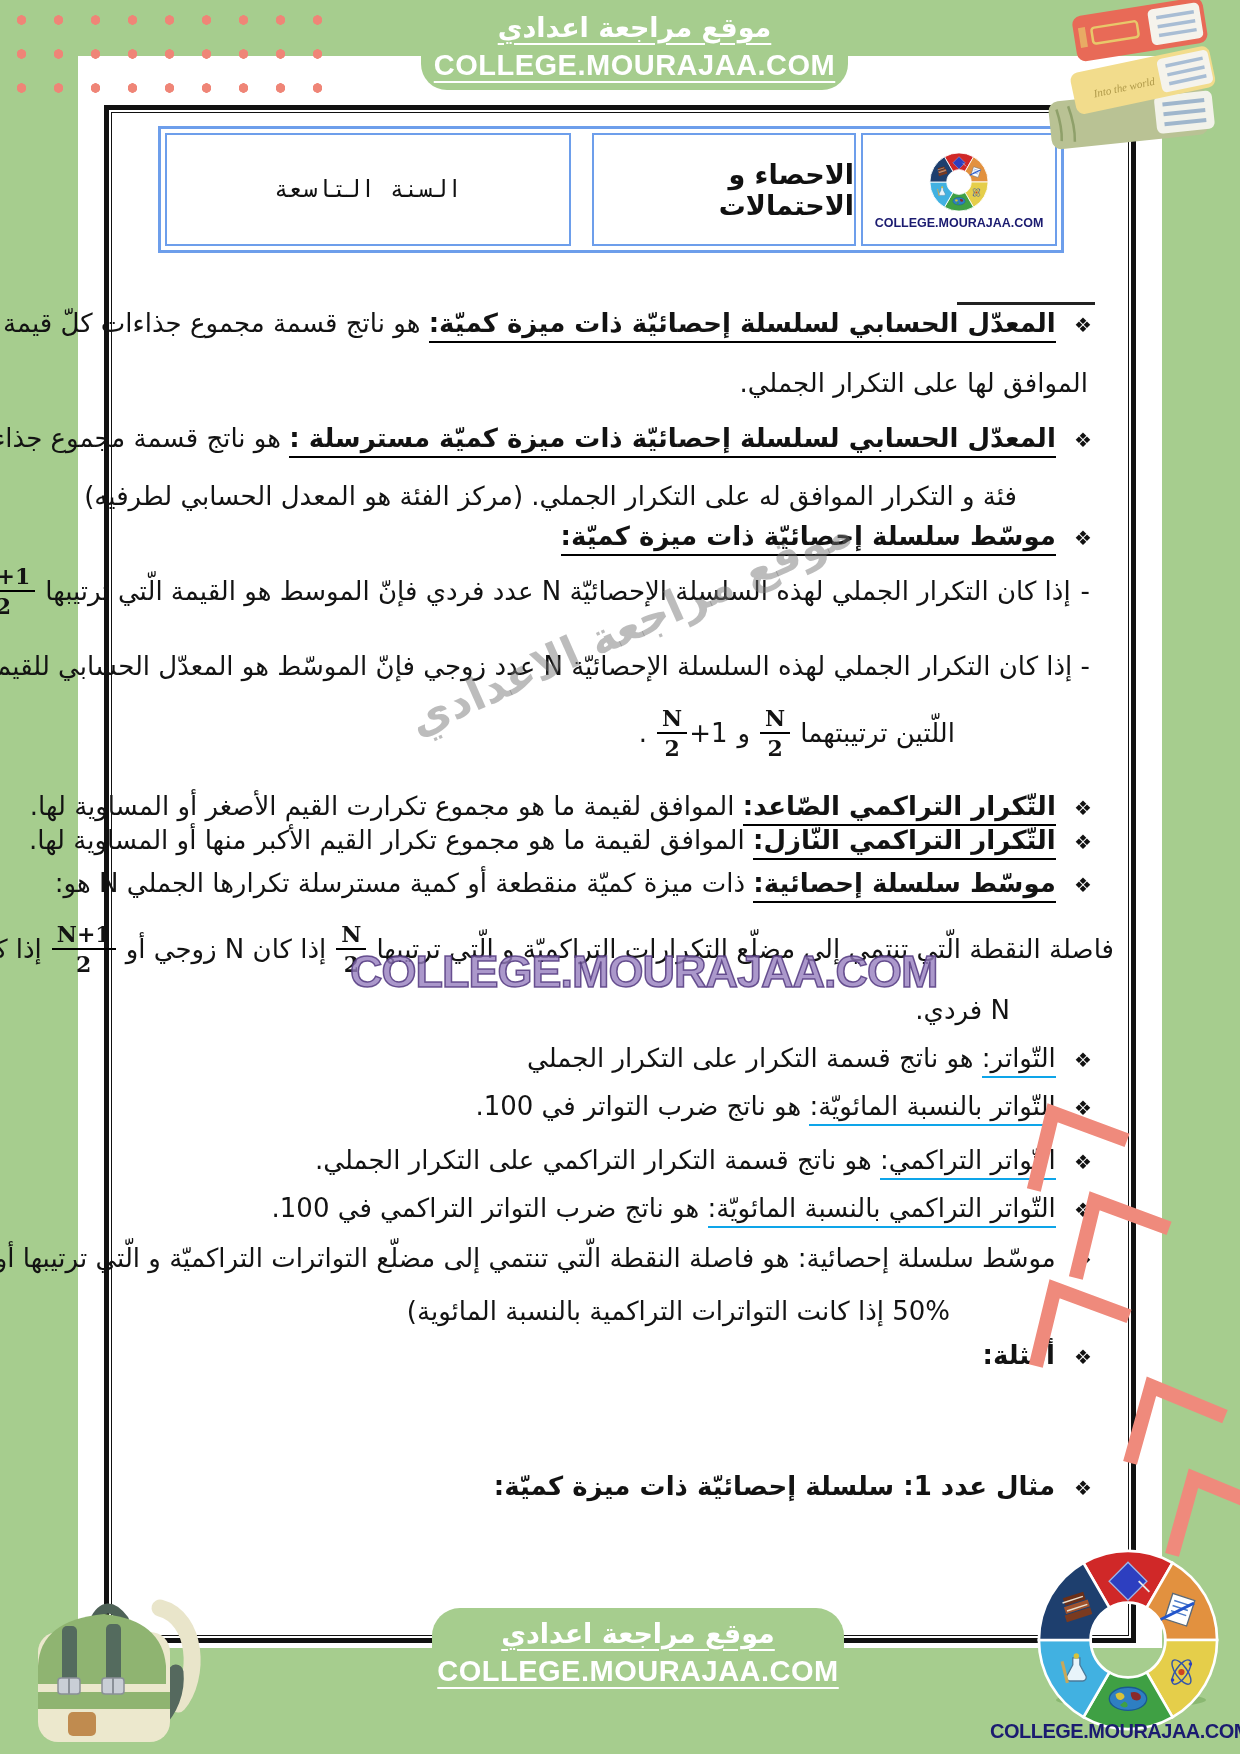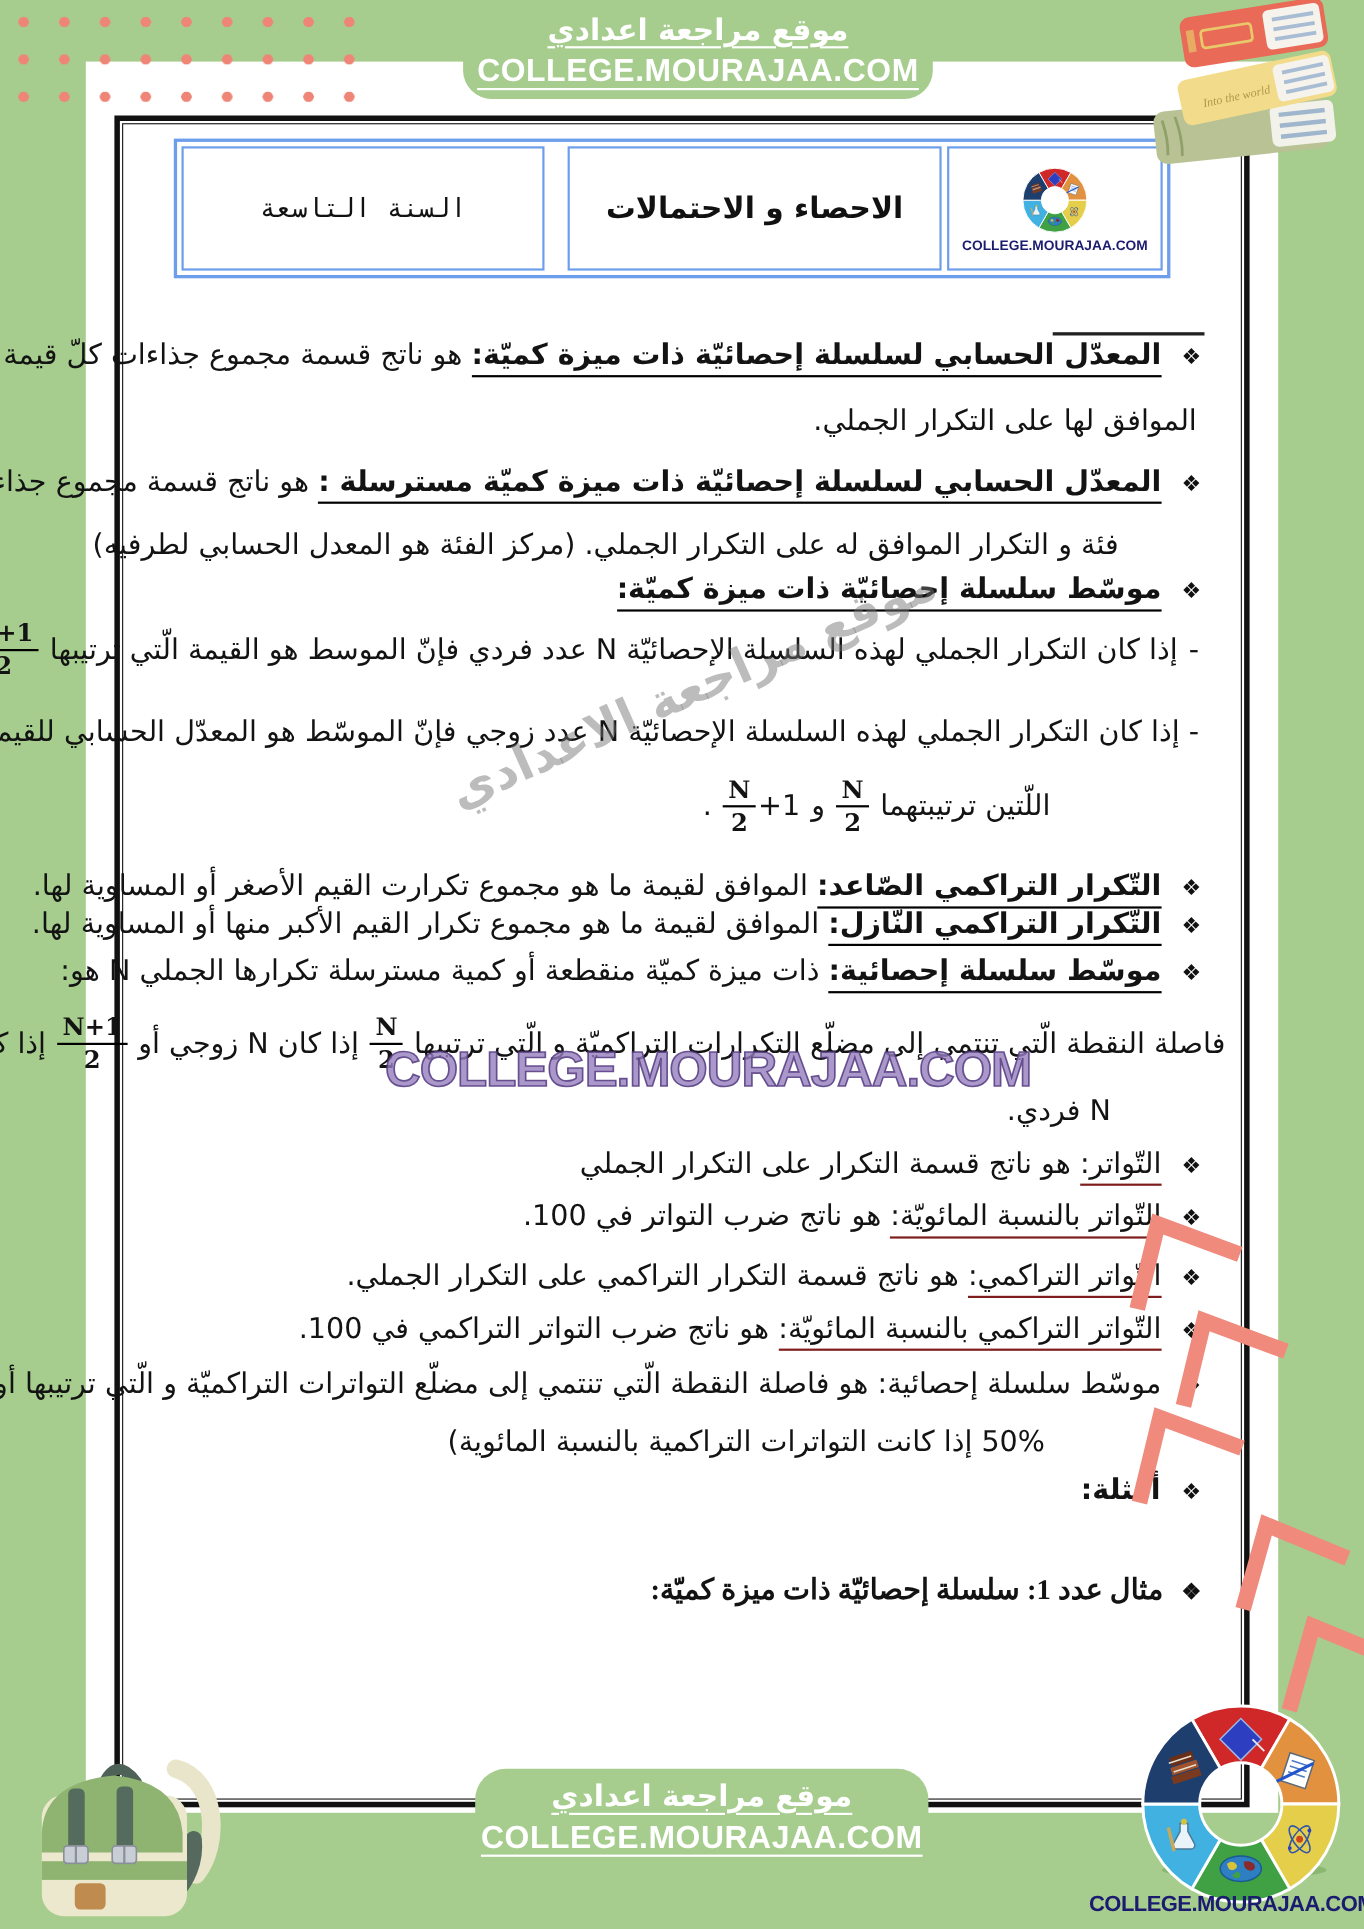--- a/index.html
+++ b/index.html
@@ -27,31 +27,31 @@
         background-size:37px 34px;background-position:3px 3px;}
   
   .page{left:104px;top:105px;width:1032px;height:1538px;border:5px solid #111;box-sizing:border-box;z-index:3;background:#fff;}
   .page-inner{position:absolute;left:2px;top:2px;right:2px;bottom:2px;border:1.5px solid #111;}
   
   .ttable{left:158px;top:126px;width:906px;height:127px;border:3px solid #6d9eeb;box-sizing:border-box;
           display:flex;direction:rtl;gap:5px;padding:4px;background:#fff;z-index:5;}
   .tcell{border:2.5px solid #6d9eeb;box-sizing:border-box;display:flex;flex-direction:column;
          align-items:center;justify-content:center;background:#fff;}
   .cell-logo{width:196px;}
-  .cell-subject{width:340px;margin-left:16px;}
+  .cell-subject{width:264px;margin-left:16px;}
   .cell-grade{flex:1;}
   .subject-text{font-size:27px;font-weight:bold;color:#111;direction:rtl;}
   .grade-text{font-size:24px;color:#111;direction:rtl;font-family:Liberation Mono, monospace;}
   .logo-caption{font-family:"Liberation Sans",sans-serif;font-weight:bold;font-size:12.5px;color:#1b1b70;margin-top:2px;letter-spacing:0;}
   
   .line{position:absolute;direction:rtl;white-space:nowrap;font-size:26px;line-height:36px;color:#131313;z-index:5;
         font-family:"DejaVu Sans","DejaVu Serif",sans-serif;}
   .bullet{display:inline-block;margin-left:10px;font-size:20px;color:#111;}
   .term{font-weight:bold;border-bottom:2.5px solid #000;padding-bottom:3px;}
-  .uterm{border-bottom:2px solid #7f1d1d;padding-bottom:3px;}
+  .uterm{border-bottom:2px solid #0ea5e9;padding-bottom:3px;}
   .boldline{font-weight:bold;}
   .fracline{position:absolute;display:flex;align-items:center;gap:10px;direction:rtl;white-space:nowrap;
             font-size:26px;color:#131313;z-index:5;font-family:"DejaVu Sans",sans-serif;}
   .frac{display:inline-flex;flex-direction:column;align-items:center;direction:ltr;
         font-family:"DejaVu Serif",serif;font-weight:bold;font-size:22px;line-height:1.1;}
   .frac .num{border-bottom:2px solid #000;padding:0 5px 2px;}
   .frac .den{padding-top:2px;}
   .ltrgrp{display:inline-flex;direction:ltr;align-items:center;gap:2px;}
   
   .wm-circle{left:468px;top:703px;width:264px;height:264px;z-index:2;opacity:.5;}
@@ -309,21 +309,21 @@
   <span>موسّط سلسلة إحصائية: هو فاصلة النقطة الّتي تنتمي إلى مضلّع التواترات التراكميّة و الّتي ترتيبها</span>
   <span class="ltrgrp">0,5  (أو</span>
 </div>
 <div class="line" style="top:1293px;right:290px;">50% إذا كانت التواترات التراكمية بالنسبة المائوية)</div>
 
 <div class="line boldline" style="top:1337px;right:148px;">
   <span class="bullet">❖</span>
   <span>أمثلة:</span>
 </div>
 
-<div class="line boldline" style="top:1428px;right:148px;font-family:Liberation Serif, serif;">
+<div class="line boldline" style="top:1468px;right:148px;">
   <span class="bullet">❖</span>
   <span>مثال عدد 1: سلسلة إحصائيّة ذات ميزة كميّة:</span>
 </div>
 
 <svg class="chev" style="left:1000px;top:1092px;width:132px;height:92px;transform:rotate(-28deg);">
     <use href="#chev"></use>
   </svg>
 <svg class="chev" style="left:1042px;top:1180px;width:132px;height:92px;transform:rotate(-28deg);">
     <use href="#chev"></use>
   </svg>

